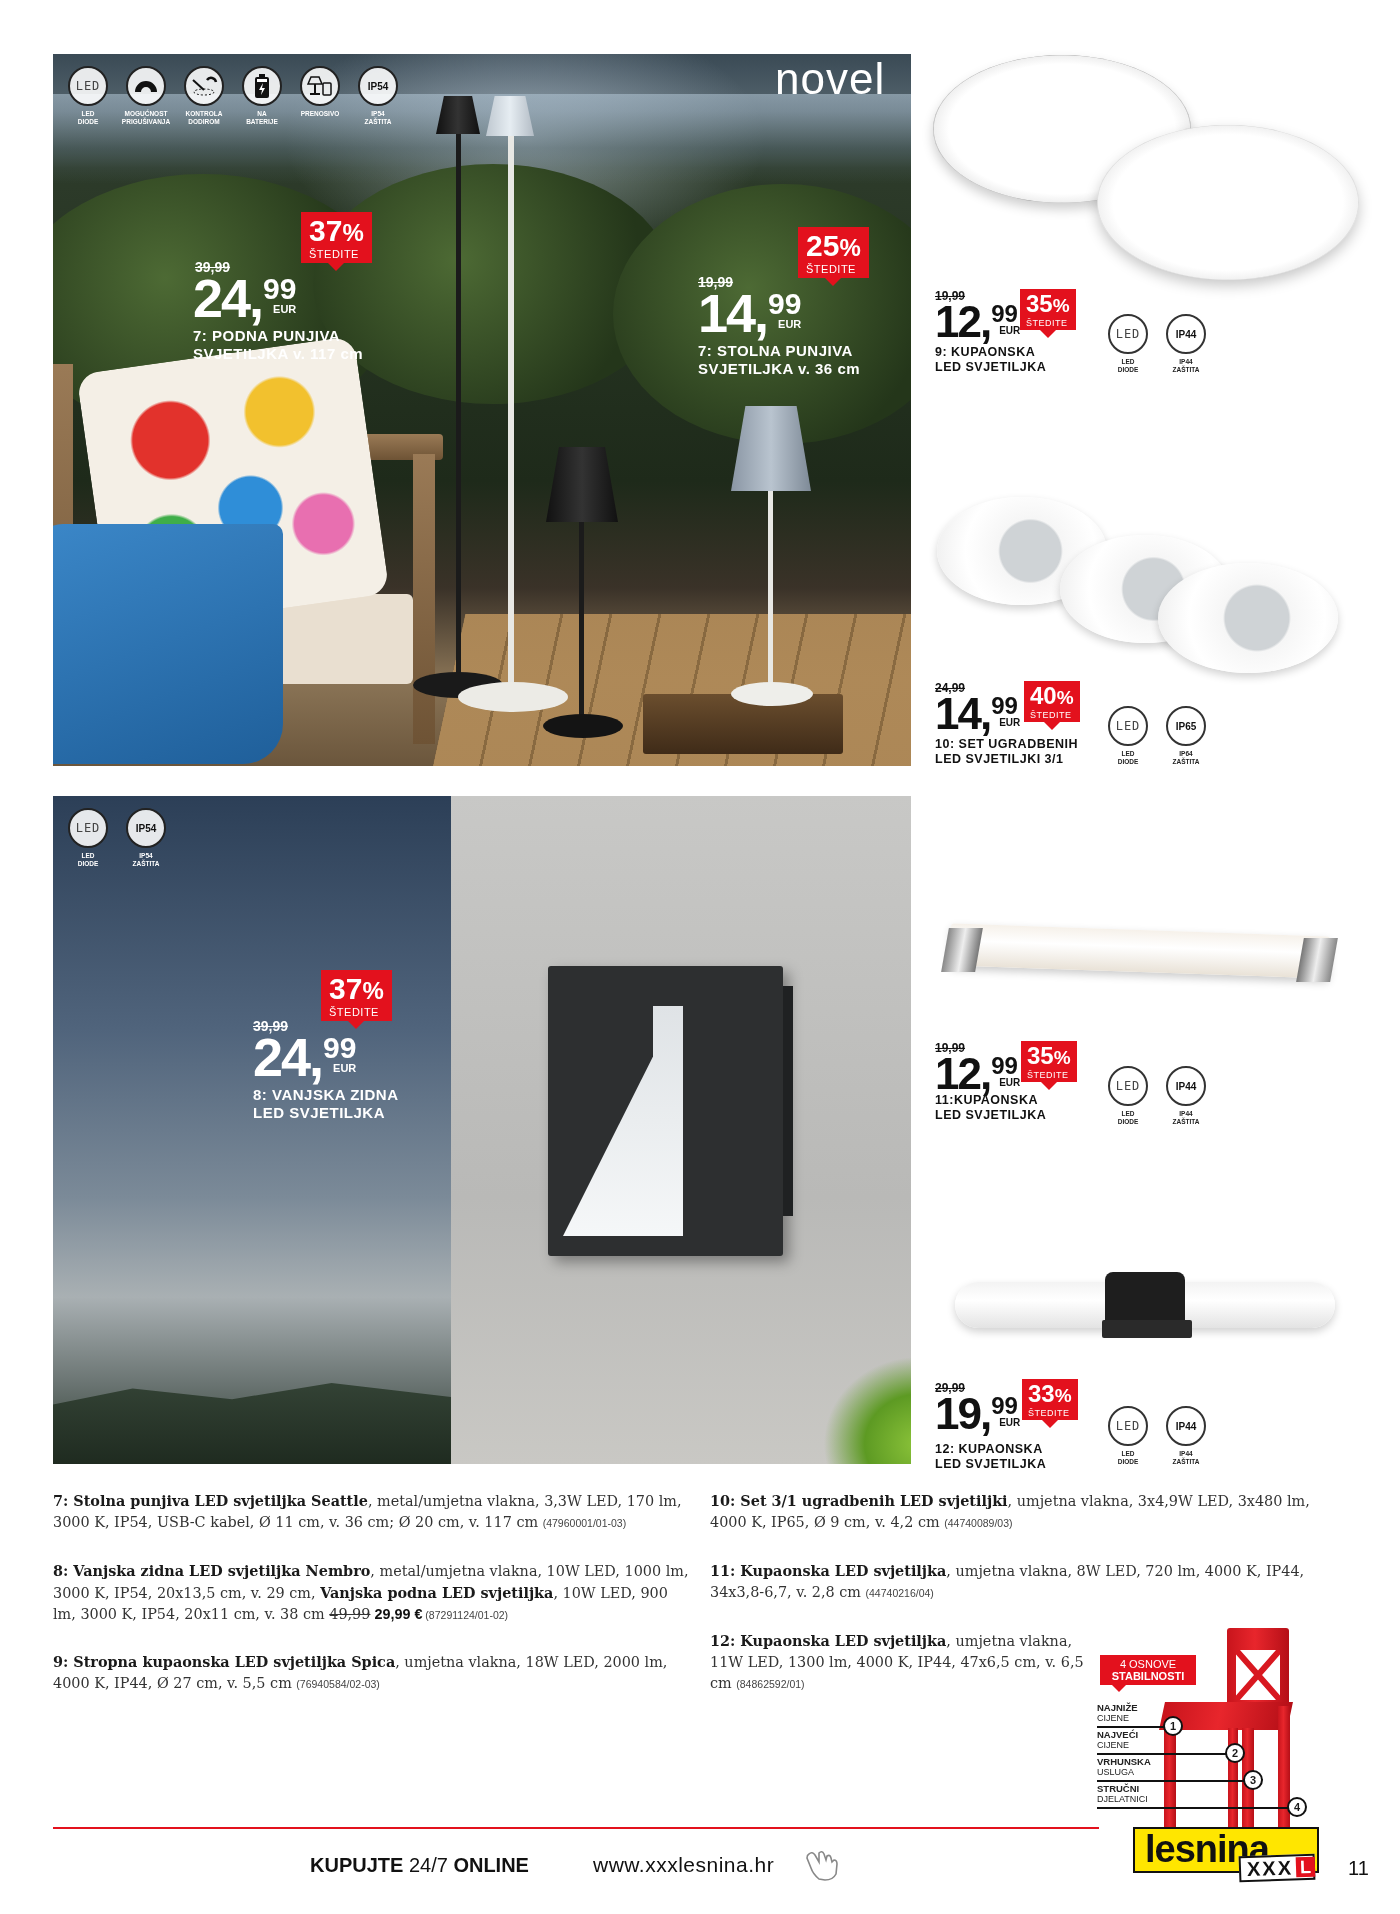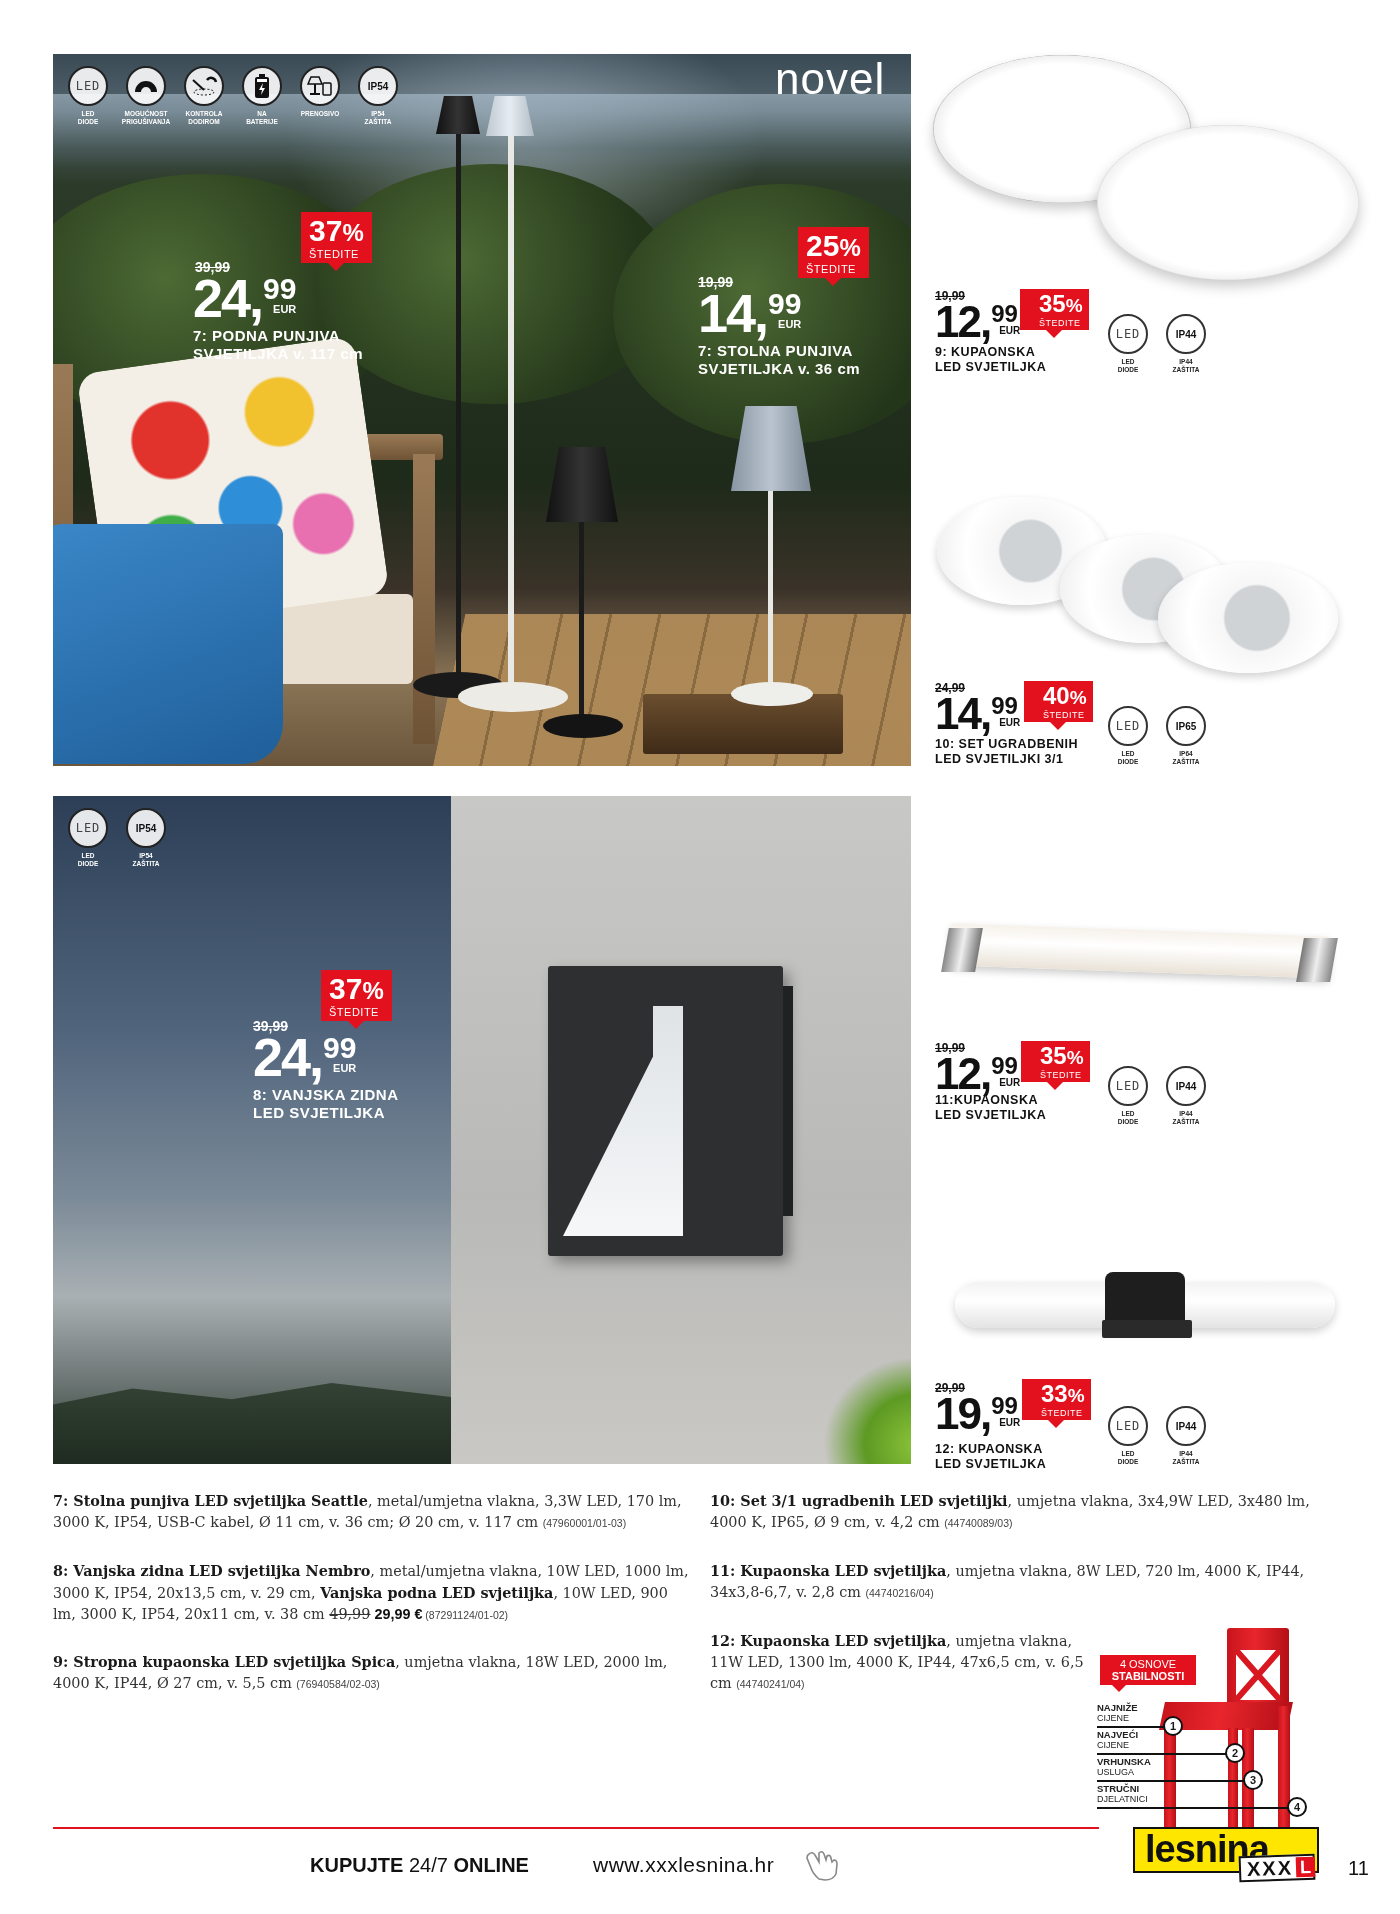--- a/index.html
+++ b/index.html
@@ -64,21 +64,21 @@
   .white{color:#fff}
   .black{color:#111}
   .pct{position:absolute;background:#e3111d;color:#fff;padding:4px 8px 3px 8px;text-align:left}
   .pct .num{font-size:30px;font-weight:bold;line-height:30px}
   .pct .num small{font-size:24px}
   .pct .lbl{font-size:11px;font-weight:normal;letter-spacing:.5px;line-height:12px}
   .pct:after{content:"";position:absolute;left:50%;bottom:-8px;margin-left:-8px;border-left:8px solid transparent;border-right:8px solid transparent;border-top:8px solid #e3111d}
   .pct.sm .num{font-size:24px;line-height:24px}
   .pct.sm .num small{font-size:19px}
   .pct.sm .lbl{font-size:9px;line-height:10px}
-  .pct.sm{padding:3px 6px 2px 19px}
+  .pct.sm{padding:3px 6px 2px 6px}
 
   
   .ceil{border-radius:50%}
   .recessed{border-radius:50%;background:radial-gradient(circle at 55% 50%,#cfd3d6 0 28%,#f6f6f6 30%,#fff 60%,#eaeaea 100%);box-shadow:0 4px 8px rgba(0,0,0,.18)}
   .bar{border-radius:4px}
 
   
   .desc{font-family:"DejaVu Serif","Liberation Serif",serif;font-size:14.4px;line-height:21px;color:#333;width:640px}
   .desc b{font-weight:bold;color:#1a1a1a}
   .desc .code{font-family:"Liberation Sans",sans-serif;font-size:10.5px;color:#444}
@@ -391,21 +391,21 @@
 <div class="abs desc" style="left:53px;top:1651px">
   <b>9: Stropna kupaonska LED svjetiljka Spica</b><span>, umjetna vlakna, 18W LED, 2000 lm, 4000 K, IP44, Ø 27 cm, v. 5,5 cm </span><span class="code">(76940584/02-03)</span>
 </div>
 <div class="abs desc" style="left:710px;top:1490px;width:630px">
   <b>10: Set 3/1 ugradbenih LED svjetiljki</b><span>, umjetna vlakna, 3x4,9W LED, 3x480 lm, 4000 K, IP65, Ø 9 cm, v. 4,2 cm </span><span class="code">(44740089/03)</span>
 </div>
 <div class="abs desc" style="left:710px;top:1560px;width:630px">
   <b>11: Kupaonska LED svjetiljka</b><span>, umjetna vlakna, 8W LED, 720 lm, 4000 K, IP44, 34x3,8-6,7, v. 2,8 cm </span><span class="code">(44740216/04)</span>
 </div>
 <div class="abs desc" style="left:710px;top:1630px;width:385px">
-  <b>12: Kupaonska LED svjetiljka</b><span>, umjetna vlakna, 11W LED, 1300 lm, 4000 K, IP44, 47x6,5 cm, v. 6,5 cm </span><span class="code">(44740241/04)</span>
+  <b>12: Kupaonska LED svjetiljka</b><span>, umjetna vlakna, 11W LED, 1300 lm, 4000 K, IP44, 47x6,5 cm, v. 6,5 cm </span><span class="code">(84862592/01)</span>
 </div>
 
 <div class="abs" style="left:1090px;top:1620px;width:250px;height:210px">
   <div class="abs chair-part" style="left:137px;top:8px;width:62px;height:80px;border-radius:3px"></div>
   <div class="abs" style="left:146px;top:30px;width:44px;height:50px;background:#fff"></div>
   <svg class="abs" style="left:146px;top:30px" width="44" height="50">
       <path d="M0 0 L44 50 M44 0 L0 50" stroke="#d81820" stroke-width="6"></path>
     </svg>
   <div class="abs chair-part" style="left:72px;top:82px;width:128px;height:28px;transform:skewX(-12deg)"></div>
   <div class="abs chair-part" style="left:74px;top:108px;width:12px;height:100px"></div>

